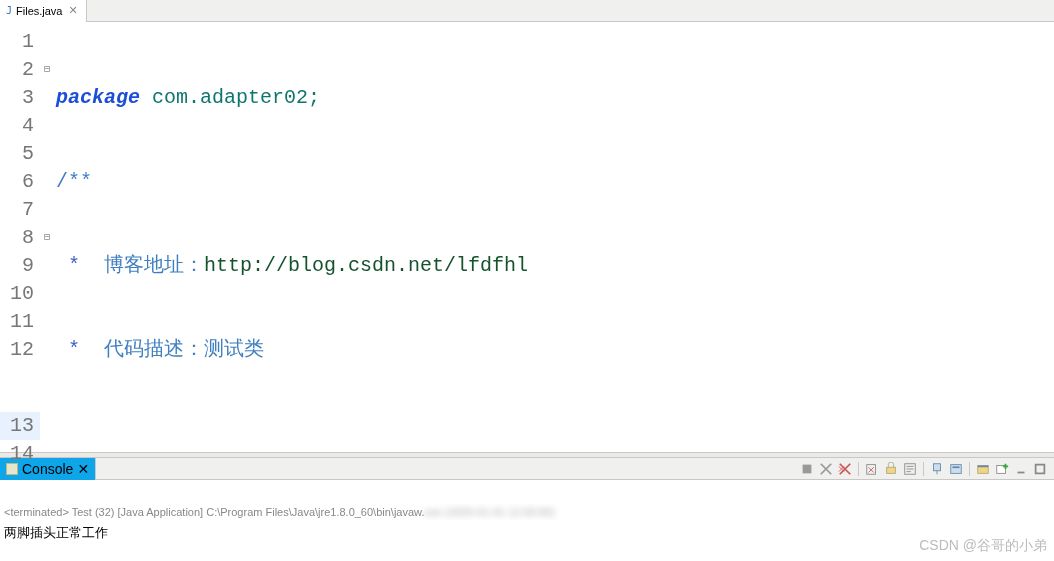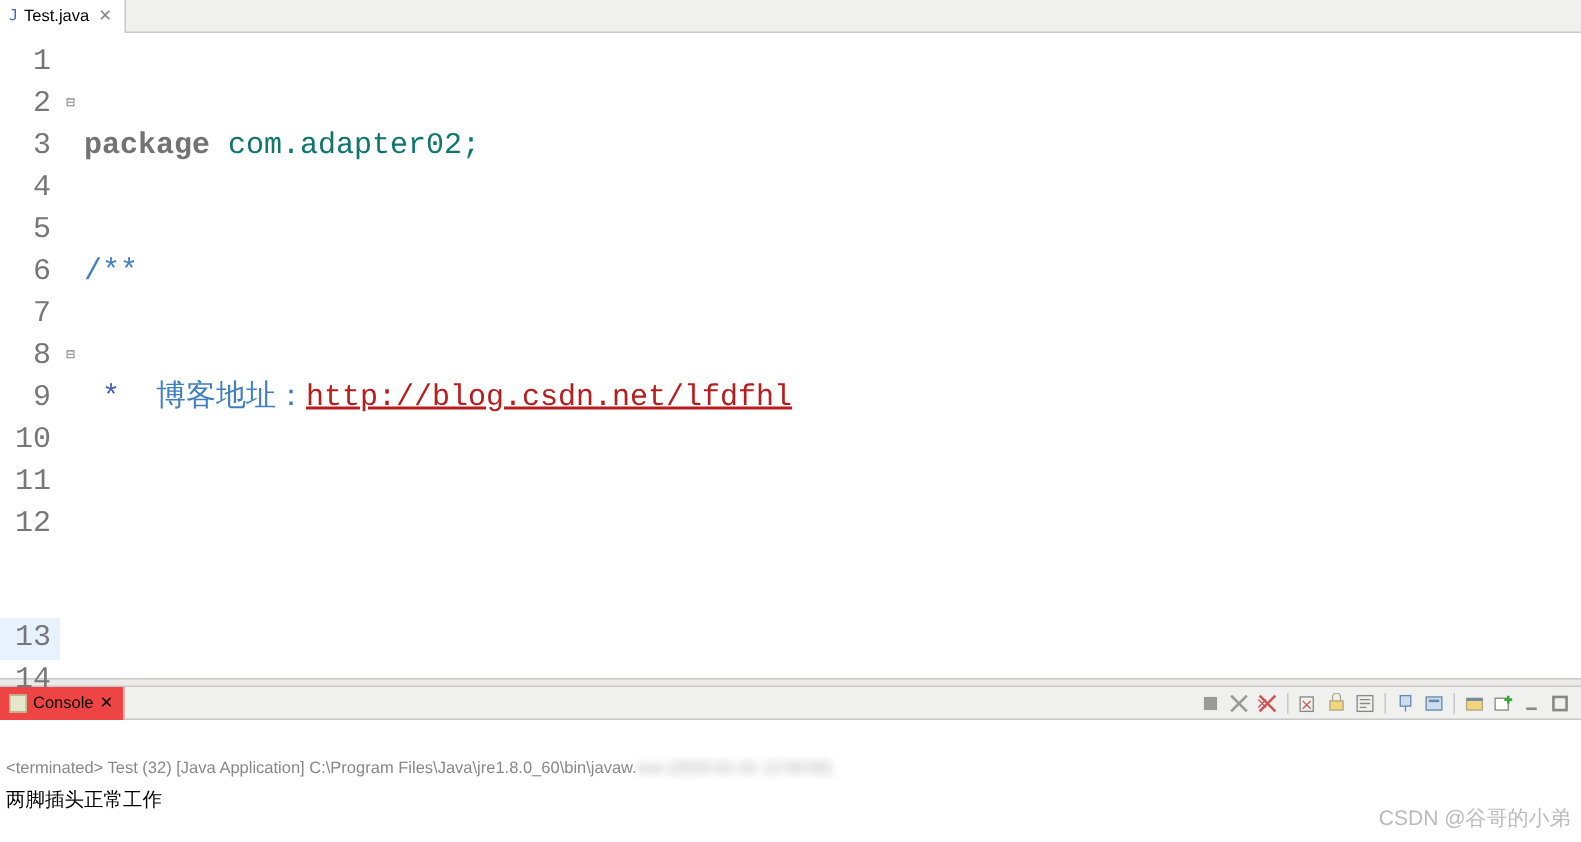--- a/index.html
+++ b/index.html
@@ -9,45 +9,45 @@
 .tab .file-ico { color: #3b6fb6; font-family: monospace; font-size: 10px; }
 .tab .close { color: #888; cursor: pointer; padding: 0 2px; }
 .editor-area { display: flex; height: 430px; background: #fff; font-family: Consolas, "Courier New", monospace; font-size: 20px; line-height: 28px; }
 .gutter { width: 40px; text-align: right; color: #777; background: #fff; padding-top: 6px; user-select: none; }
 .gutter .ln { padding-right: 6px; height: 28px; position: relative; }
 .marker-col { width: 14px; background: #fff; padding-top: 6px; }
 .marker-col .m { height: 28px; display: flex; align-items: center; justify-content: center; color: #888; font-size: 10px; }
 .code { flex: 1; padding-top: 6px; white-space: pre; overflow: hidden; }
 .code-line { height: 28px; padding-left: 2px; }
 .hl { background: #e8f2fe; margin-top: 48px; }
-.kw { color: #737373; font-weight: bold; }
+.kw { color: #1d4ed8; font-weight: bold; font-style: italic; }
 .cmt { color: #3f7fbf; }
-.cmt-link { color: #b91c1c; text-decoration: underline; }
+.cmt-link { color: #14532d; }
 .cmt-star { color: #3f5fbf; }
 .txt { color: #0f766e; }
 .sep { height: 6px; background: #eceae6; border-top: 1px solid #c8c8c8; border-bottom: 1px solid #c8c8c8; }
 .console-tab-bar { display: flex; align-items: center; background: #f0f0ef; border-bottom: 1px solid #c8c8c8; height: 22px; }
-.console-tab { display: flex; align-items: center; gap: 4px; padding: 0 6px; background: #ef4444; border-right: 1px solid #c8c8c8; height: 22px; font-size: 11px; }
+.console-tab { display: flex; align-items: center; gap: 4px; padding: 0 6px; background: #0ea5e9; border-right: 1px solid #c8c8c8; height: 22px; font-size: 14px; }
 .console-tab .con-ico { display: inline-block; width: 12px; height: 12px; background: #e6e6cc; border: 1px solid #b8b88a; }
 .toolbar { margin-left: auto; display: flex; gap: 3px; padding-right: 6px; align-items: center; }
 .tb-btn { width: 16px; height: 16px; display: flex; align-items: center; justify-content: center; cursor: pointer; font-size: 11px; }
 .tb-sep { width: 1px; height: 14px; background: #c8c8c8; margin: 0 2px; }
 .console-header { background: #fff; color: #888; font-size: 11px; padding: 2px 4px; border-bottom: none; white-space: nowrap; overflow: hidden; margin-top: 24px; }
 .blur { filter: blur(3px); color: #aaa; display: inline-block; }
 .console-output { background: #fff; padding: 4px; font-size: 13px; font-family: Liberation Serif, serif; }
 .watermark { position: absolute; right: 7px; bottom: 6px; color: rgba(120,120,120,0.5); font-size: 14px; font-family: "Microsoft YaHei", sans-serif; }
 svg.icon { width: 14px; height: 14px; }
 </style>
 </head>
 <body>
 
 <div class="tab-bar">
   <div class="tab">
     <span class="file-ico">J</span>
-    <span>Test.java</span>
+    <span>Files.java</span>
     <span class="close">✕</span>
   </div>
 </div>
 
 <div class="editor-area">
   <div class="gutter">
     <div class="ln">1</div>
     <div class="ln">2</div>
     <div class="ln">3</div>
     <div class="ln">4</div>
@@ -75,20 +75,21 @@
     <div class="m"></div>
     <div class="m"></div>
     <div class="m"></div>
     <div class="m"></div>
     <div class="m"></div>
   </div>
   <div class="code">
     <div class="code-line"><span class="kw">package</span><span class="txt"> com.adapter02;</span></div>
     <div class="code-line"><span class="cmt">/**</span></div>
     <div class="code-line"><span class="cmt-star"> * </span><span class="cmt"> 博客地址：</span><span class="cmt-link">http://blog.csdn.net/lfdfhl</span></div>
+    <div class="code-line"><span class="cmt-star"> * </span><span class="cmt"> 代码描述：测试类</span></div>
     
     
     
     
     
     
     
     
     
   </div>

